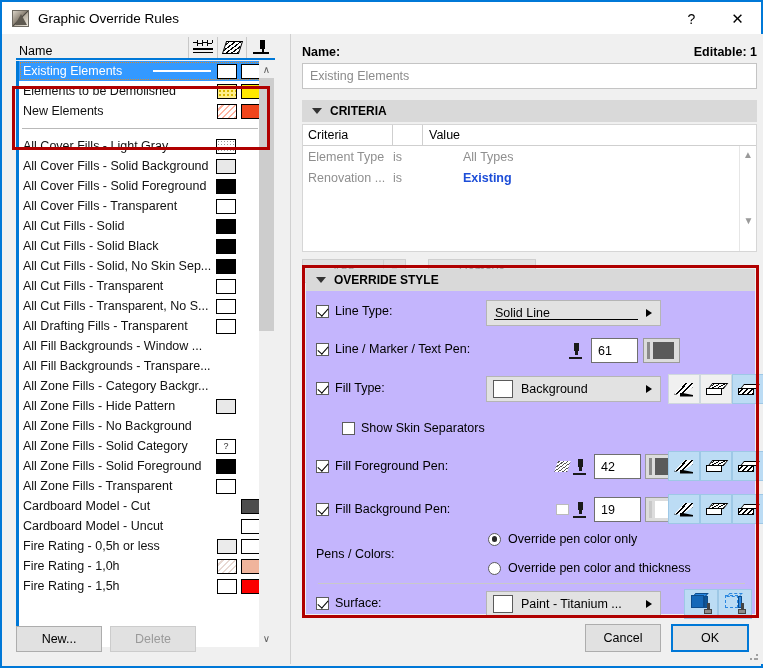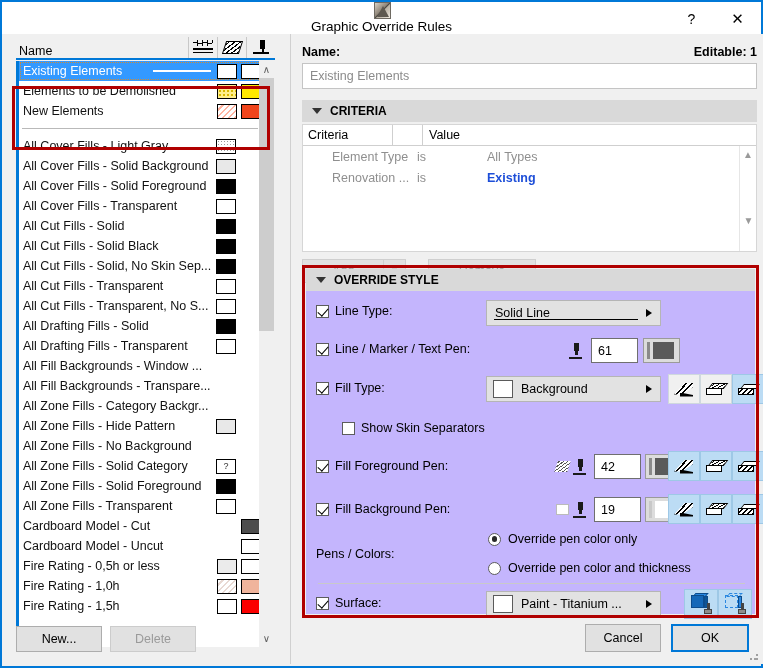--- a/index.html
+++ b/index.html
@@ -16,21 +16,21 @@
     width: 763px; height: 668px;
     background: #f0f0f0;
     border: 2px solid #0078d7;
     border-top: none;
   }
   
   .titlebar {
     position: absolute; left: 0; top: 0; width: 759px; height: 34px;
     background: #ffffff;
     border-top: 2px solid #0078d7;
-    display: flex; align-items: center; flex-direction: column;
+    display: flex; align-items: center;
   }
   .title-icon {
     width: 17px; height: 17px; margin-left: 10px; margin-right: 9px;
     background: linear-gradient(135deg,#d9d2c6 0%, #8e8578 45%, #4e4a43 50%, #b8b0a2 55%, #efeae0 100%);
     border: 1px solid #6e6a62;
     position: relative; overflow: hidden;
   }
   .title-icon:after {
     content:""; position:absolute; left:2px; bottom:1px;
     width:0;height:0;border-left:6px solid transparent;border-right:6px solid transparent;
@@ -151,21 +151,21 @@
 
   .criteria-hdr { position: absolute; left: 10px; top: 66px; width: 455px; }
   .criteria-table {
     position: absolute; left: 10px; top: 90px; width: 455px; height: 128px;
     background: #ffffff; border: 1px solid #d6d6d6;
   }
   .ct-head { display: flex; height: 21px; border-bottom: 1px solid #cfcfcf; font-size: 12.5px; color:#000; }
   .ct-head .c1 { width: 90px; padding-left: 5px; border-right: 1px solid #cfcfcf; display:flex;align-items:center; }
   .ct-head .c2 { width: 30px; border-right: 1px solid #cfcfcf; }
   .ct-head .c3 { flex: 1; padding-left: 6px; display:flex;align-items:center; }
-  .ct-row { display: flex; height: 21px; font-size: 12.5px; color: #8f8f8f; align-items: center; padding-left: 24px; }
+  .ct-row { display: flex; height: 21px; font-size: 12.5px; color: #8f8f8f; align-items: center; }
   .ct-row .c1 { width: 90px; padding-left: 5px; }
   .ct-row .c2 { width: 30px; }
   .ct-row .c3 { flex: 1; padding-left: 40px; }
   .ct-row .c3.strong { color: #1d4ed8; font-weight: bold; }
   .ct-scroll {
     position: absolute; right: 0; top: 21px; width: 17px; bottom: 0; background: #ffffff;
     border-left: 1px solid #e6e6e6;
   }
   .ct-scroll .up, .ct-scroll .dn { height: 17px; display:flex;align-items:center;justify-content:center;color:#9a9a9a;font-size:10px;}
   .ct-scroll .dn { position:absolute; bottom: 22px; width: 17px; }
@@ -386,26 +386,20 @@
             <span class="swatch" style="background: rgb(255, 255, 255);"></span>
           </span>
         </div>
         <div class="rule-row">
           <span class="rname">All Cut Fills - Transparent, No S...</span>
           <span class="sw-wrap" style="padding-right: 28px;">
             <span class="swatch" style="background: rgb(255, 255, 255);"></span>
           </span>
         </div>
         <div class="rule-row">
-          <span class="rname">All Drafting Fills - Solid</span>
-          <span class="sw-wrap" style="padding-right: 28px;">
-            <span class="swatch" style="background: rgb(0, 0, 0);"></span>
-          </span>
-        </div>
-        <div class="rule-row">
           <span class="rname">All Drafting Fills - Transparent</span>
           <span class="sw-wrap" style="padding-right: 28px;">
             <span class="swatch" style="background: rgb(255, 255, 255);"></span>
           </span>
         </div>
         <div class="rule-row">
           <span class="rname">All Fill Backgrounds - Window ...</span>
           <span class="sw-wrap"></span>
         </div>
         <div class="rule-row">

